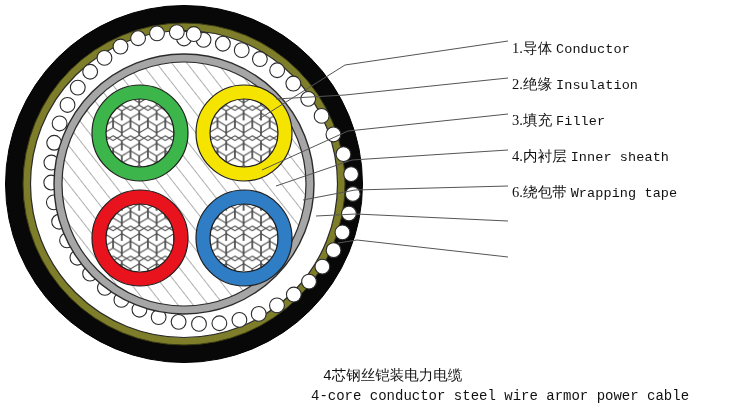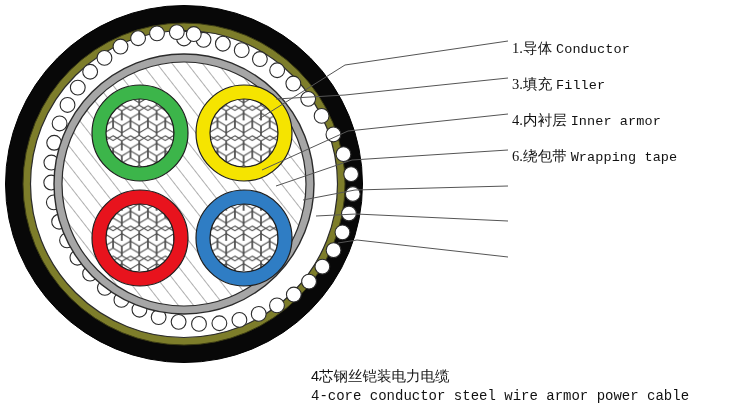--- a/index.html
+++ b/index.html
@@ -19,21 +19,21 @@
   .callout-text{
     font-size:14.5px;color:#111;letter-spacing:.1px;
     font-family:"Liberation Serif", serif;
   }
   .callout-text .en{font-family:"Liberation Mono", monospace;font-size:13.5px;}
 
   .caption{
     position:absolute;left:311px;top:366px;
     line-height:1.42;color:#111;
   }
-  .caption .cn{font-size:14.5px;font-family:Liberation Sans, sans-serif;display:block;}
+  .caption .cn{font-size:14.5px;font-family:Liberation Mono, monospace;display:block;margin-left:12px;}
   .caption .en{font-size:14px;font-family:"Liberation Mono", monospace;display:block;}
 </style>
 </head>
 <body>
 
 <div id="stage">
 
   <svg id="cable-svg" viewBox="0 0 750 420">
     <defs>
       <pattern id="hatch" width="12" height="12" patternUnits="userSpaceOnUse" patternTransform="rotate(-38)">
@@ -144,24 +144,27 @@
       <path d="M316,216 L356,214 L508,221"></path>
       <path d="M338,243 L357,240 L508,257"></path>
     </g>
   </svg>
 
   <div class="callout-list">
     <div class="callout-row">
       <span class="callout-text"><span>1.</span><span>导体</span> <span class="en">Conductor</span></span>
     </div>
     <div class="callout-row">
+      <span class="callout-text"><span>2.</span><span>绝缘</span> <span class="en">Insulation</span></span>
+    </div>
+    <div class="callout-row">
       <span class="callout-text"><span>3.</span><span>填充</span> <span class="en">Filler</span></span>
     </div>
     <div class="callout-row">
-      <span class="callout-text"><span>4.</span><span>内衬层</span> <span class="en">Inner armor</span></span>
+      <span class="callout-text"><span>4.</span><span>内衬层</span> <span class="en">Inner sheath</span></span>
     </div>
     <div class="callout-row">
       <span class="callout-text"><span>6.</span><span>绕包带</span> <span class="en">Wrapping tape</span></span>
     </div>
   </div>
 
   <div class="caption">
     <span class="cn">4芯钢丝铠装电力电缆</span>
     <span class="en">4-core conductor steel wire armor power cable</span>
   </div>

